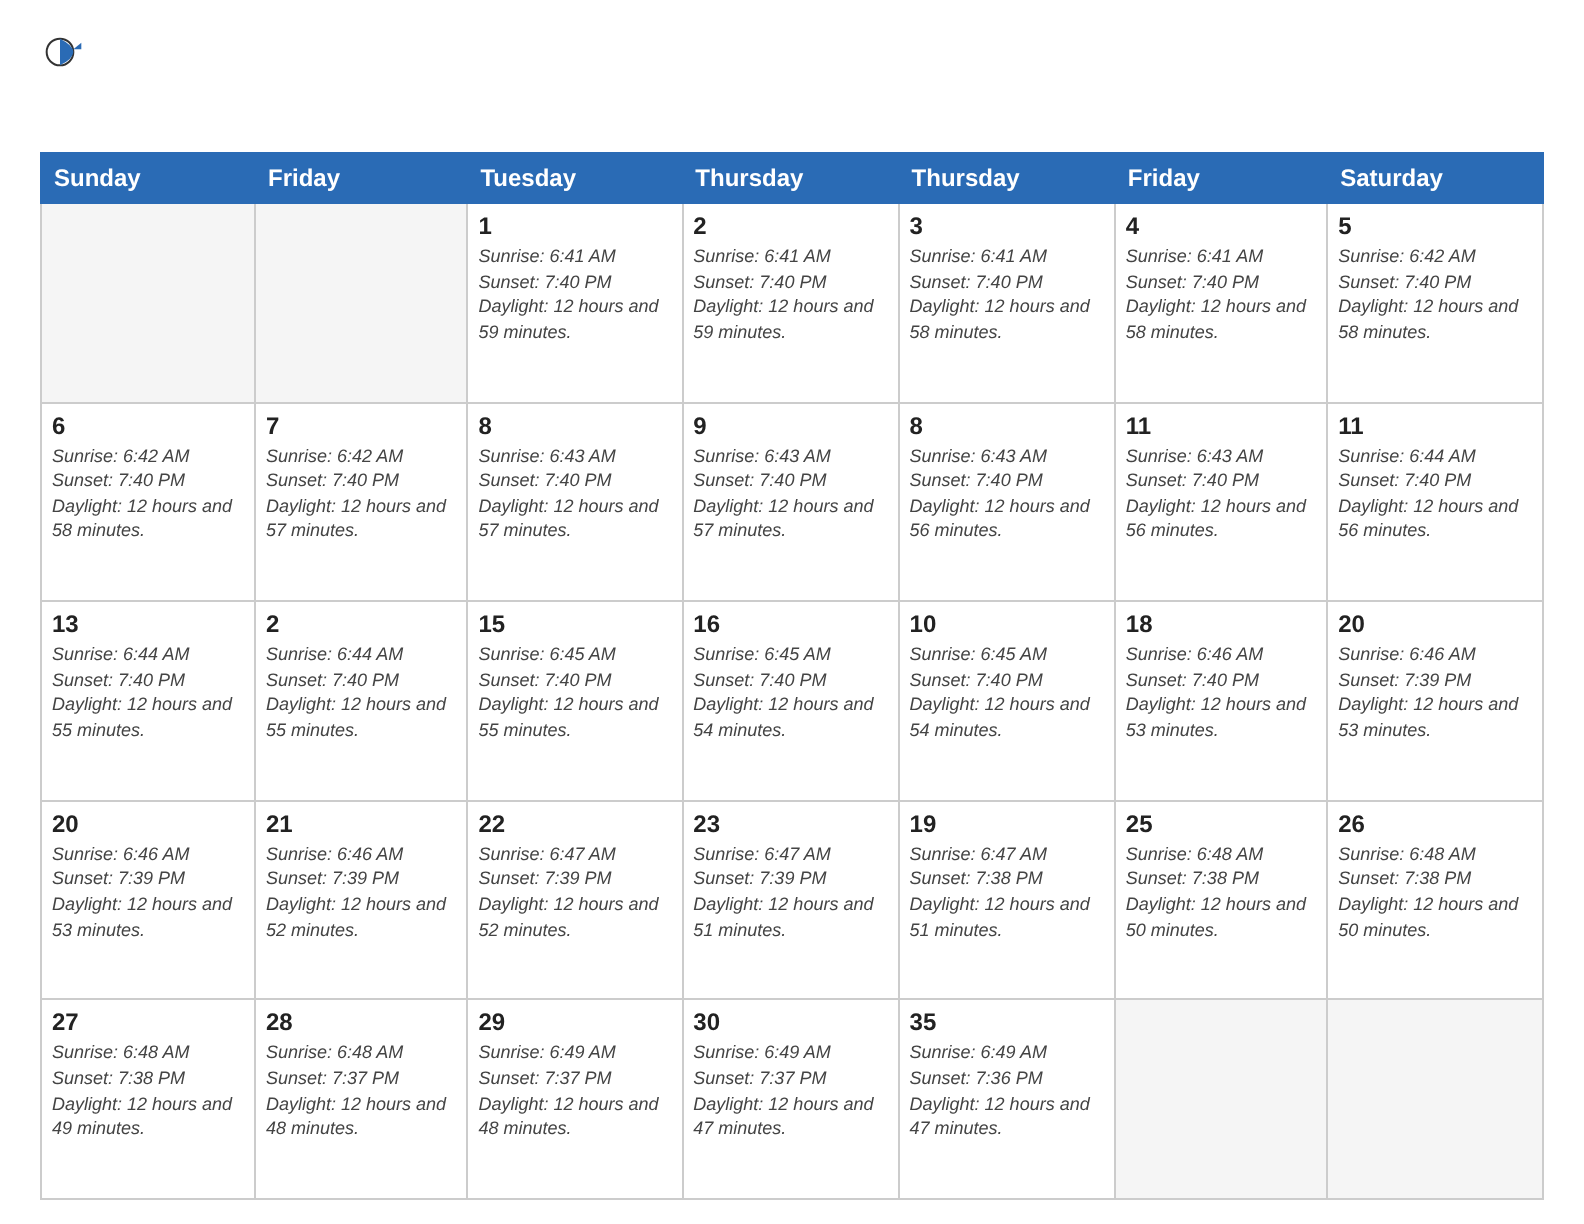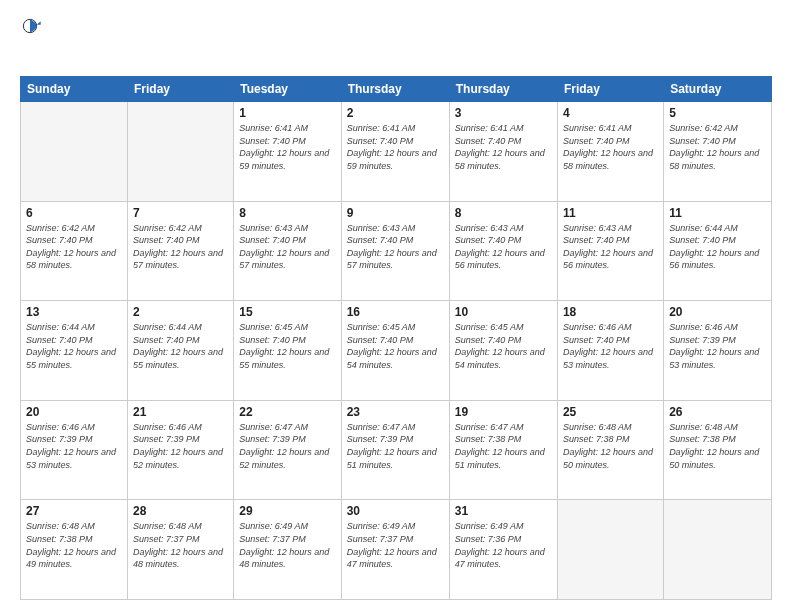--- a/index.html
+++ b/index.html
@@ -259,21 +259,21 @@
           </td>
           <td>
             <span class="day-number">29</span>
             <div class="day-info">Sunrise: 6:49 AM<br>Sunset: 7:37 PM<br>Daylight: 12 hours and 48 minutes.</div>
           </td>
           <td>
             <span class="day-number">30</span>
             <div class="day-info">Sunrise: 6:49 AM<br>Sunset: 7:37 PM<br>Daylight: 12 hours and 47 minutes.</div>
           </td>
           <td>
-            <span class="day-number">31</span>
+            <span class="day-number">35</span>
             <div class="day-info">Sunrise: 6:49 AM<br>Sunset: 7:36 PM<br>Daylight: 12 hours and 47 minutes.</div>
           </td>
           <td class="empty"></td>
           <td class="empty"></td>
         </tr>
       </tbody>
   </table>
 </div>
 
 </body></html>

